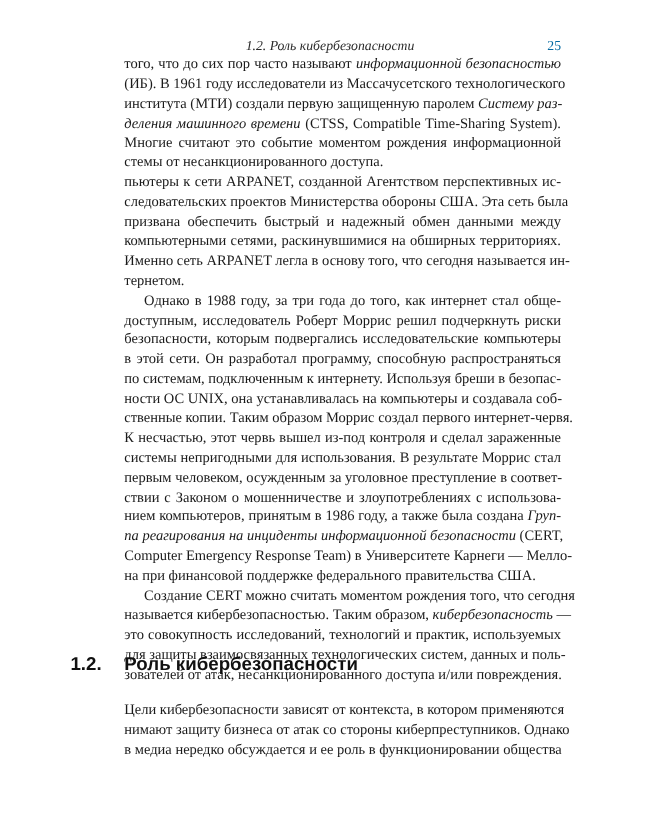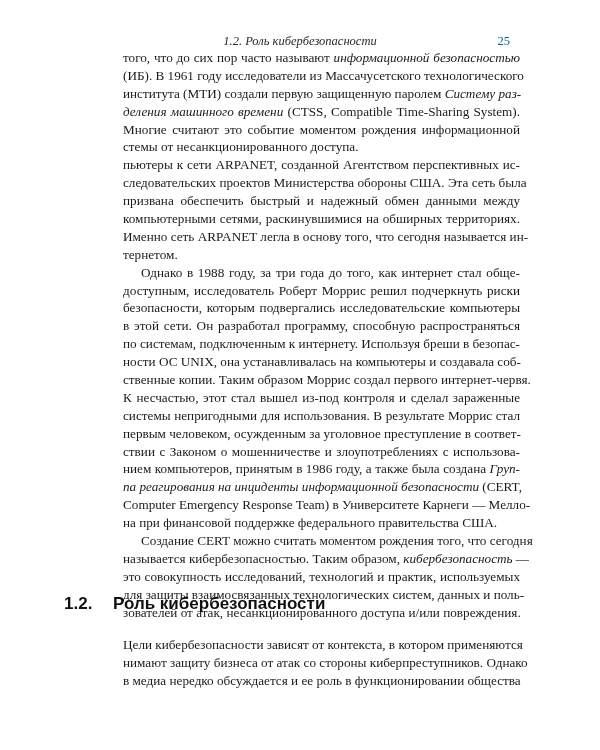--- a/index.html
+++ b/index.html
@@ -36,21 +36,21 @@
       position: absolute;
       left: 470px;
       width: 40px;
       text-align: right;
       font-size: 12.5px;
       line-height: 16px;
       color: #0369a1;
     }
     .body-text {
       position: absolute;
-      left: 123px;
+      left: 113px;
       width: 397px;
       font-size: 13.2px;
       line-height: 17.9px;
     }
     .line {
       display: block;
       white-space: nowrap;
       text-align: justify;
       text-align-last: justify;
       height: 17.9px;
@@ -108,21 +108,21 @@
       <span class="line last"><span>тернетом.</span></span>
     </div>
     <div>
       <span class="line indent"><span>Однако в 1988 году, за три года до того, как интернет стал обще-</span></span>
       <span class="line"><span>доступным, исследователь Роберт Моррис решил подчеркнуть риски</span></span>
       <span class="line"><span>безопасности, которым подвергались исследовательские компьютеры</span></span>
       <span class="line"><span>в этой сети. Он разработал программу, способную распространяться</span></span>
       <span class="line"><span>по системам, подключенным к интернету. Используя бреши в безопас-</span></span>
       <span class="line"><span>ности ОС UNIX, она устанавливалась на компьютеры и создавала соб-</span></span>
       <span class="line"><span>ственные копии. Таким образом Моррис создал первого интернет-червя.</span></span>
-      <span class="line"><span>К несчастью, этот стал вышел из-под контроля и сделал зараженные</span></span>
+      <span class="line"><span>К несчастью, этот червь вышел из-под контроля и сделал зараженные</span></span>
       <span class="line"><span>системы непригодными для использования. В результате Моррис стал</span></span>
       <span class="line"><span>первым человеком, осужденным за уголовное преступление в соответ-</span></span>
       <span class="line"><span>ствии с Законом о мошенничестве и злоупотреблениях с использова-</span></span>
       <span class="line"><span>нием компьютеров, принятым в 1986 году, а также была создана </span><span class="emph">Груп-</span></span>
       <span class="line"><span class="emph">па реагирования на инциденты информационной безопасности</span><span> (CERT,</span></span>
       <span class="line"><span>Computer Emergency Response Team) в Университете Карнеги — Мелло-</span></span>
       <span class="line last"><span>на при финансовой поддержке федерального правительства США.</span></span>
     </div>
     <div>
       <span class="line indent"><span>Создание CERT можно считать моментом рождения того, что сегодня</span></span>

